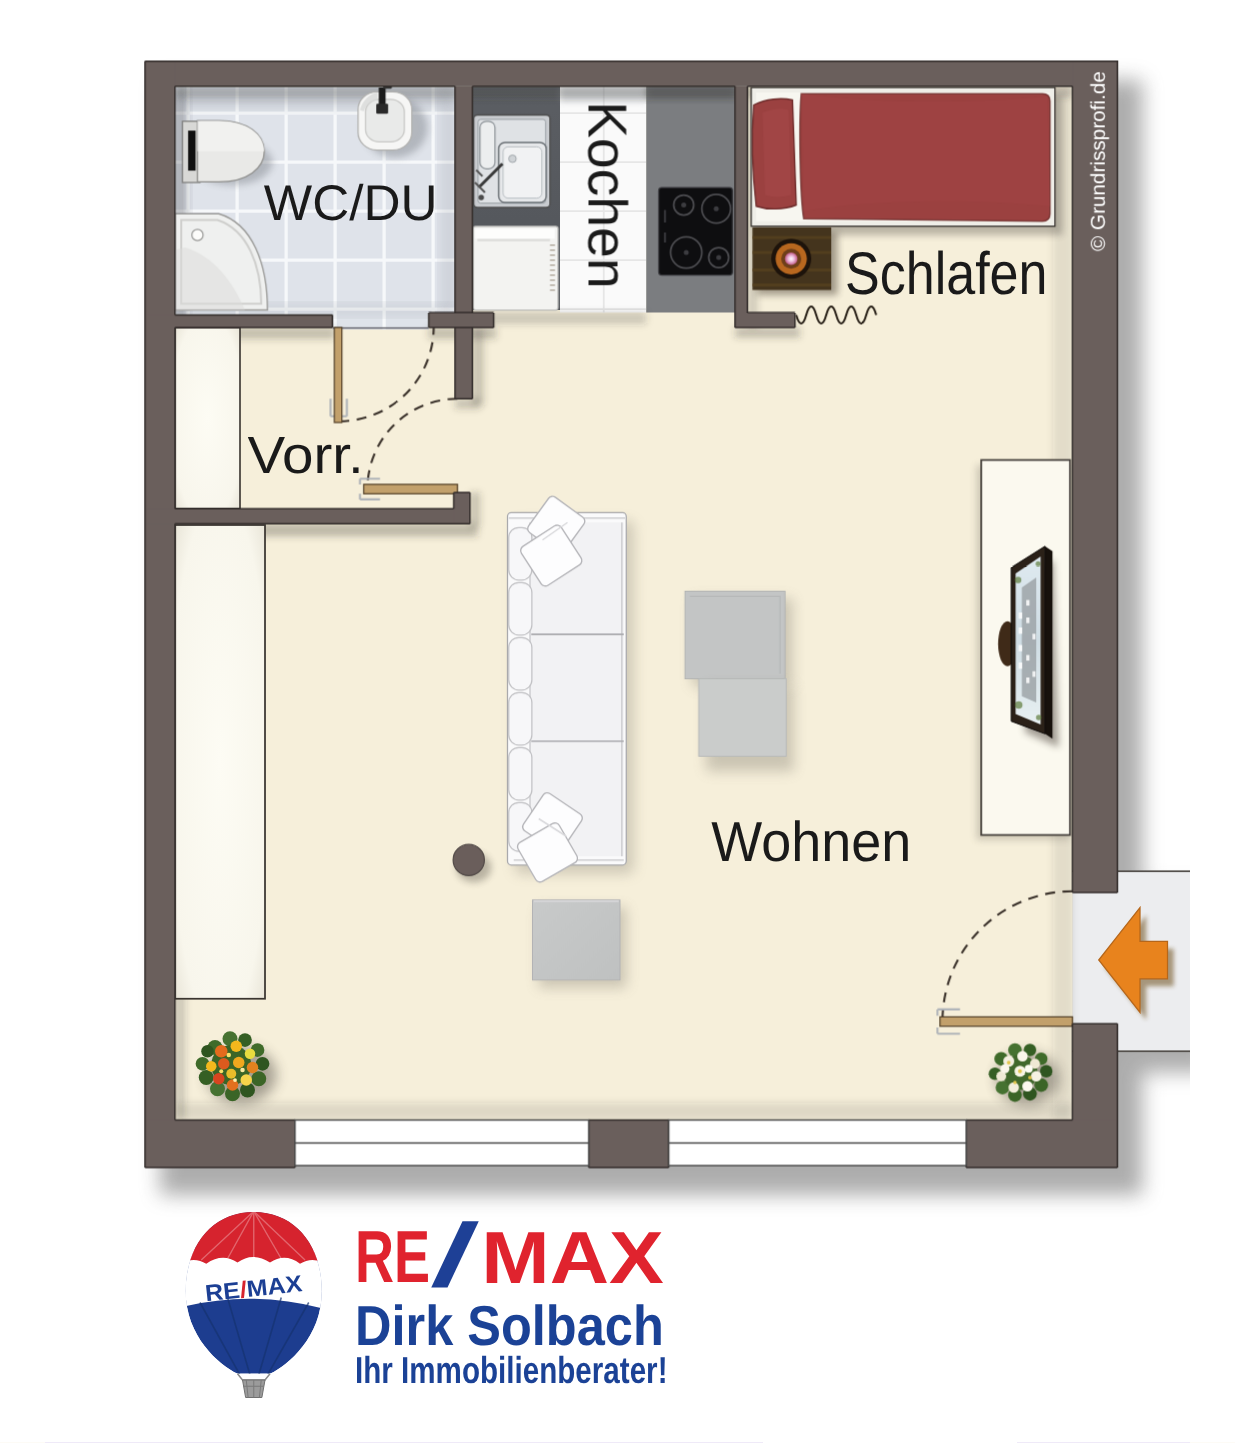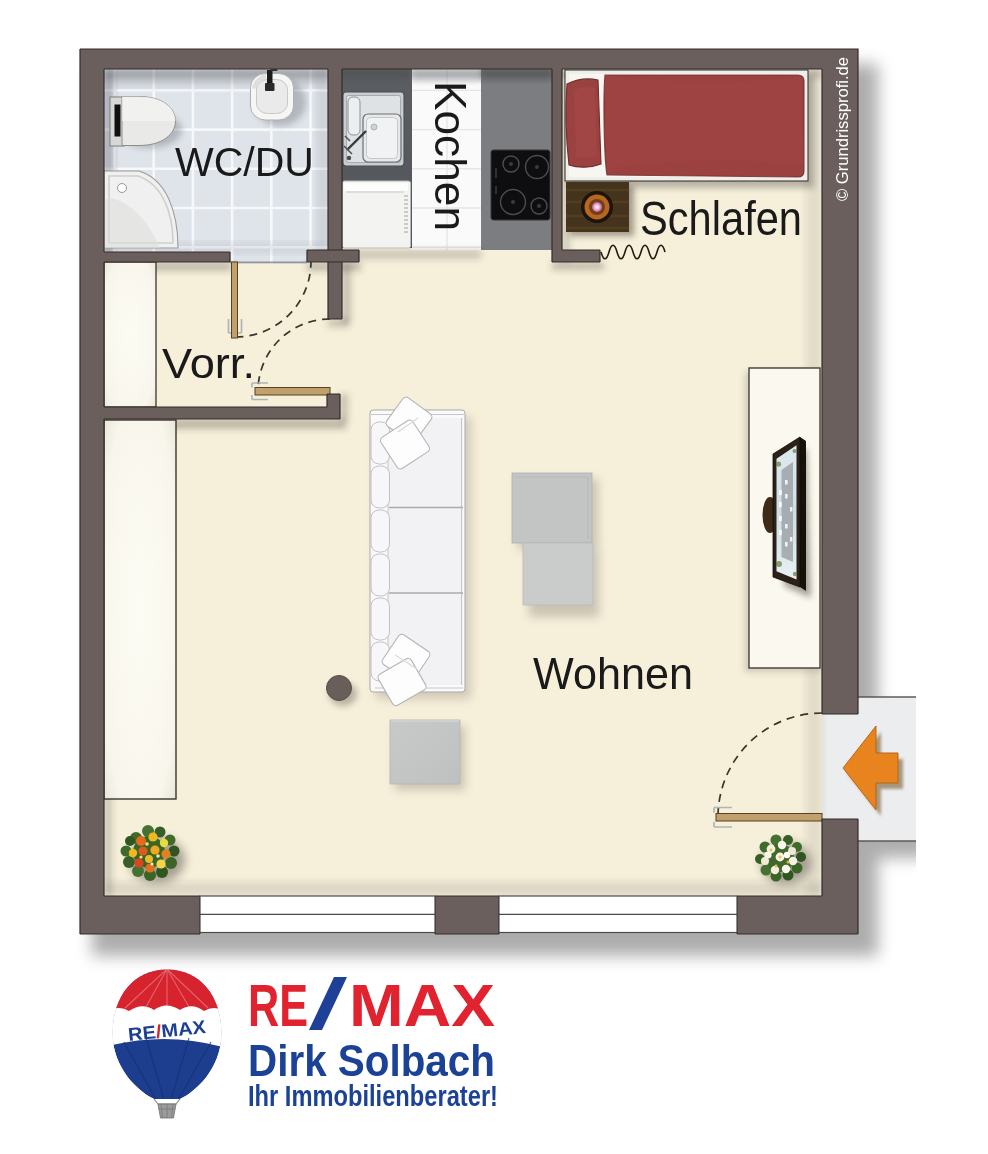--- a/index.html
+++ b/index.html
@@ -1,17 +1,17 @@
 <!DOCTYPE html>
 <html><head>
 <meta charset="utf-8">
 <style>
   html,body{margin:0;padding:0;background:#ffffff;}
   #page{position:relative;width:916px;height:1154px;background:#c4b5fd;overflow:hidden;
-        font-family:"Liberation Sans", sans-serif;}
+        font-family:"Liberation Sans", sans-serif;margin-left:36px;}
   svg{display:block;}
 </style>
 </head>
 <body>
 <div id="page">
 <svg width="988" height="1154" viewBox="0 0 988 1154" xmlns="http://www.w3.org/2000/svg">
 <defs>
   <filter id="soft3" x="-40%" y="-40%" width="180%" height="180%">
           <feGaussianBlur stdDeviation="3"></feGaussianBlur>
         </filter>

